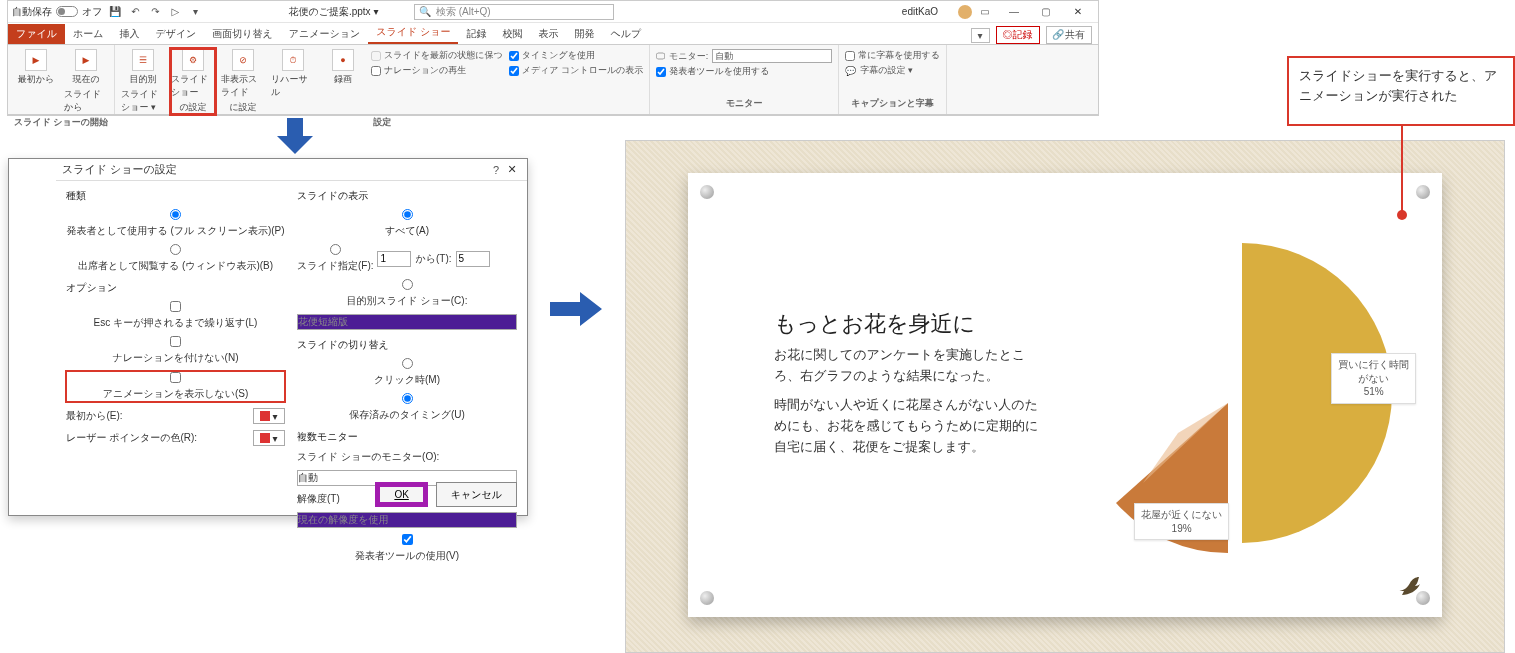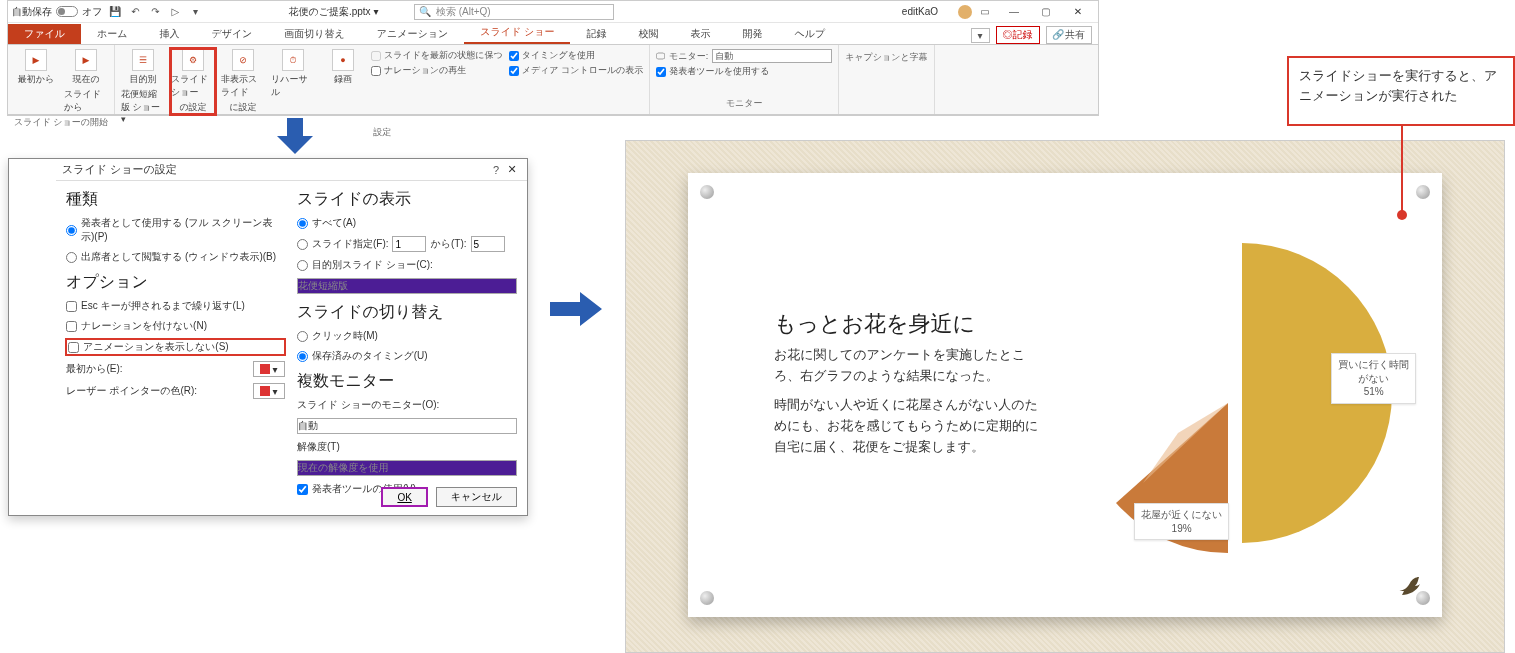--- a/index.html
+++ b/index.html
@@ -45,31 +45,31 @@
     color:#888;
   }
   .titlebar .spacer{flex:1;}
   .titlebar .user{display:flex;align-items:center;gap:20px;}
   .avatar{width:14px;height:14px;border-radius:50%;background:#e2b06a;}
   .win-btns{display:flex;gap:0;}
   .win-btn{width:32px;height:20px;display:flex;align-items:center;justify-content:center;color:#555;}
   .win-btn:last-child{color:#333;}
   
   .tabs-row{display:flex;align-items:flex-end;height:22px;border-bottom:1px solid #ccc;}
-  .tab{padding:3px 16px;font-size:10px;color:#444;}
+  .tab{padding:3px 8px;font-size:10px;color:#444;}
   .tab.file{background:#c43e1c;color:#fff;}
   .tab.active{border-bottom:2px solid #c43e1c;color:#c43e1c;}
   .tab-right{margin-left:auto;display:flex;gap:6px;align-items:center;padding-right:6px;}
   .chip{border:1px solid #bbb;padding:1px 6px;font-size:10px;color:#555;}
   .chip.rec{color:#c00;border-color:#c00;}
   
   .ribbon-body{display:flex;height:70px;border-bottom:1px solid #ccc;background:#f7f7f7;}
   .rgroup{border-right:1px solid #ddd;padding:4px 6px;display:flex;flex-direction:column;}
   .rgroup-inner{flex:1;display:flex;gap:6px;align-items:flex-start;}
-  .rgroup-label{font-size:9px;color:#666;text-align:center;margin-top:2px;}
+  .rgroup-label{font-size:9px;color:#666;text-align:center;margin-top:2px;font-weight:bold;}
   .rbtn{display:flex;flex-direction:column;align-items:center;gap:2px;font-size:9px;color:#444;width:44px;}
   .rbtn .ic{width:22px;height:22px;background:#fff;border:1px solid #ccc;display:flex;align-items:center;justify-content:center;color:#c43e1c;}
   .rbtn.highlight{outline:3px solid #d9372a;outline-offset:-1px;}
   .rcol{display:flex;flex-direction:column;gap:2px;font-size:9px;color:#555;}
   .chk{display:flex;align-items:center;gap:3px;}
   .chk input{width:10px;height:10px;}
   .monitor-row{display:flex;align-items:center;gap:4px;}
   .monitor-select{width:120px;height:14px;border:1px solid #aaa;background:#fff;font-size:9px;padding:0 2px;}
 
   
@@ -89,33 +89,33 @@
     border:1px solid #888; background:#fff;
     box-shadow:0 4px 10px rgba(0,0,0,.2);
     padding-left:47px;
   }
   .dlg-title{display:flex;align-items:center;height:22px;padding:0 6px;font-size:11px;border-bottom:1px solid #ddd;}
   .dlg-title span.ttl{flex:1;}
   .dlg-title .help{width:14px;text-align:center;color:#555;}
   .dlg-title .close{width:18px;text-align:center;color:#333;}
   .dlg-body{display:flex;padding:6px 10px;gap:12px;height:300px;}
   .dcol{flex:1;display:flex;flex-direction:column;gap:6px;}
-  .group-title{font-size:16px;color:#222;margin-top:2px;}
-  .radio,.check{display:flex;align-items:center;gap:4px;font-size:10px;}
+  .group-title{font-size:10px;color:#222;margin-top:2px;}
+  .radio,.check{display:flex;align-items:center;gap:4px;font-size:10px;flex-direction:column;}
   .radio input,.check input{width:11px;height:11px;}
   .highlight-row{outline:2px solid #d9372a;outline-offset:-1px;padding:1px 2px;}
   .inline-row{display:flex;align-items:center;gap:4px;font-size:10px;}
   .spin{width:34px;height:16px;border:1px solid #aaa;font-size:10px;text-align:left;padding-left:2px;}
   .sel{width:220px;height:18px;border:1px solid #aaa;font-size:10px;background:#fff;}
   .sel.dis{background:#4c1d95;color:#888;}
   .color-btn{width:32px;height:16px;border:1px solid #aaa;display:inline-flex;align-items:center;justify-content:center;gap:2px;}
   .swatch{width:10px;height:10px;background:#d33;}
   .dlg-buttons{position:absolute;right:10px;bottom:8px;display:flex;gap:8px;}
   .btn{border:1px solid #888;padding:2px 14px;font-size:10px;background:#f5f5f5;}
-  .btn.ok{border:2px solid #a21caf;text-decoration:underline;}
+  .btn.ok{border:5px solid #a21caf;text-decoration:underline;}
 
   
   .canvas-area{
     position:absolute; left:625px; top:140px;
     width:880px; height:513px;
     background: repeating-linear-gradient(45deg,#eee6d6,#eee6d6 2px,#e7dec9 2px,#e7dec9 4px);
     border:1px solid #ccc;
   }
   .slide{
     position:absolute; left:62px; top:32px;
@@ -230,21 +230,21 @@
         </div>
       </div>
       <div class="rgroup-label">スライド ショーの開始</div>
     </div>
 
     <div class="rgroup">
       <div class="rgroup-inner">
         <div class="rbtn">
           <div class="ic">☰</div>
           <span>目的別</span>
-          <span>花便短縮版 ショー ▾</span>
+          <span>スライド ショー ▾</span>
         </div>
         <div class="rbtn highlight">
           <div class="ic">⚙</div>
           <span>スライド ショー</span>
           <span>の設定</span>
         </div>
         <div class="rbtn">
           <div class="ic">⊘</div>
           <span>非表示スライド</span>
           <span>に設定</span>
@@ -292,20 +292,32 @@
           <label class="chk">
               <input type="checkbox" checked="" style="">
               <span>発表者ツールを使用する</span>
             </label>
         </div>
       </div>
       <div class="rgroup-label">モニター</div>
     </div>
 
     <div class="rgroup">
+      <div class="rgroup-inner">
+        <div class="rcol">
+          <label class="chk">
+              <input type="checkbox" style="">
+              <span>常に字幕を使用する</span>
+            </label>
+          <div class="monitor-row">
+            <span>💬</span>
+            <span>字幕の設定 ▾</span>
+          </div>
+        </div>
+      </div>
       <div class="rgroup-label">キャプションと字幕</div>
     </div>
   </div>
 </div>
 
 <div class="big-arrow-down">
   <svg viewBox="0 0 40 40">
       <path d="M12 2h16v18h10L20 38 2 20h10z" fill="#2a5db0"></path>
     </svg>
 </div>

